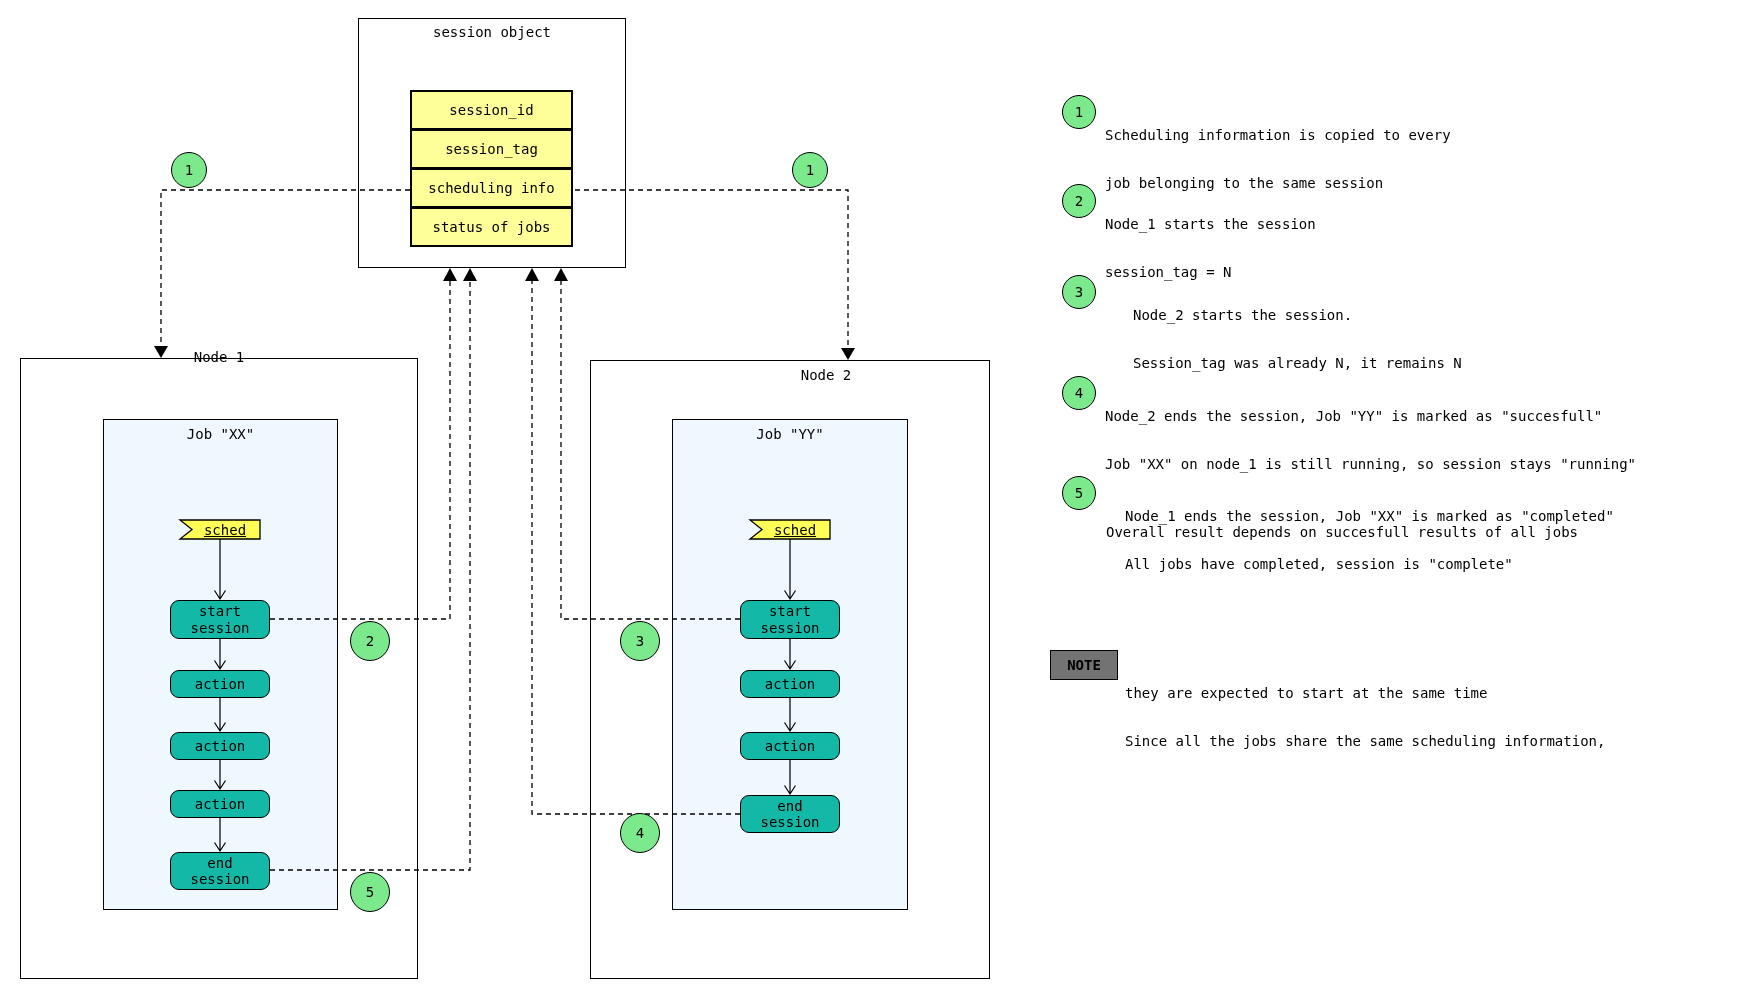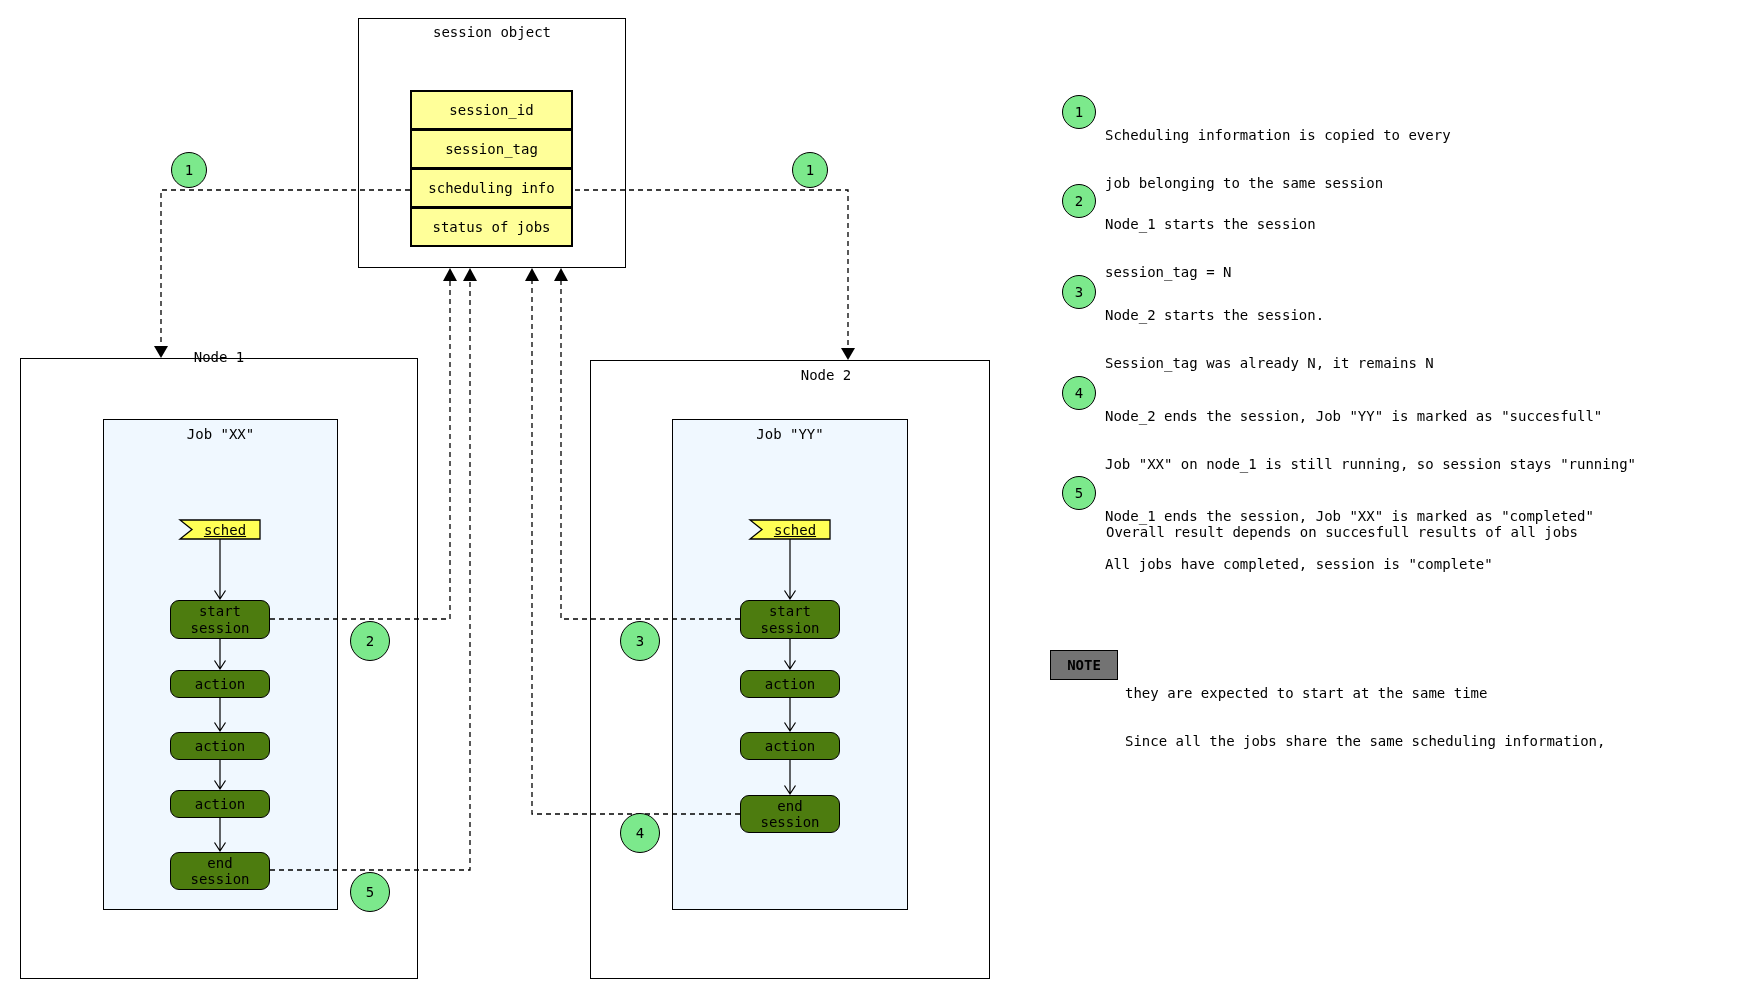--- a/index.html
+++ b/index.html
@@ -6,21 +6,21 @@
   #stage{position:relative;width:1740px;height:1000px;background:#ffffff;
          font-family:"DejaVu Sans Mono","Liberation Mono",monospace;
          font-size:14px;color:#000;overflow:hidden;}
   .box{position:absolute;border:1.5px solid #000;background:#fff;z-index:1;box-sizing:border-box;}
   .jobbox{position:absolute;border:1.2px solid #000;background:#f0f8ff;z-index:2;box-sizing:border-box;}
   .title{position:absolute;text-align:center;z-index:12;}
   .tablerow{position:absolute;left:410px;width:163px;height:40px;background:#ffff99;
             border:2px solid #000;box-sizing:border-box;display:flex;align-items:center;
             justify-content:center;z-index:3;}
   svg.layer{position:absolute;left:0;top:0;z-index:5;}
-  .step{position:absolute;width:100px;background:#4d7c0f;border:1.3px solid #000;
+  .step{position:absolute;width:100px;background:#14b8a6;border:1.3px solid #000;
         border-radius:9px;box-sizing:border-box;display:flex;align-items:center;
         justify-content:center;text-align:center;white-space:pre-line;line-height:1.15;z-index:10;}
   .bannertext{position:absolute;width:80px;height:19px;display:flex;align-items:center;
         justify-content:center;padding-left:10px;box-sizing:border-box;z-index:10;text-decoration:underline;}
   .marker{position:absolute;background:#7ce98c;border:1.4px solid #000;border-radius:50%;
         display:flex;align-items:center;justify-content:center;z-index:11;}
   .mk-big{width:38px;height:38px;}
   .mk-small{width:34px;height:34px;}
   .ann-circle{position:absolute;left:1062px;width:32px;height:32px;background:#7ce98c;
         border:1.4px solid #000;border-radius:50%;display:flex;align-items:center;
@@ -118,33 +118,33 @@
     <div>job belonging to the same session</div>
   </div>
 
   <div class="ann-circle" style="top:184px;">2</div>
   <div class="ann-text" style="top:184px;">
     <div>Node_1 starts the session</div>
     <div>session_tag = N</div>
   </div>
 
   <div class="ann-circle" style="top:275px;">3</div>
-  <div class="ann-text" style="top:275px;">
+  <div class="ann-text" style="top:275px;margin-left:28px;">
     <div>Node_2 starts the session.</div>
     <div>Session_tag was already N, it remains N</div>
   </div>
 
   <div class="ann-circle" style="top:376px;">4</div>
   <div class="ann-text" style="top:376px;">
     <div>Node_2 ends the session, Job "YY" is marked as "succesfull"</div>
     <div>Job "XX" on node_1 is still running, so session stays "running"</div>
   </div>
 
   <div class="ann-circle" style="top:476px;">5</div>
-  <div class="ann-text" style="top:476px;">
+  <div class="ann-text" style="top:476px;margin-left:20px;">
     <div>Node_1 ends the session, Job "XX" is marked as "completed"</div>
     <div>All jobs have completed, session is "complete"</div>
   </div>
 
   <div class="ann-text" style="left:1106px;top:524px;">Overall result depends on succesfull results of all jobs</div>
 
   <div class="notebox">NOTE</div>
   <div class="ann-text" style="left:1125px;top:653px;">
     <div>they are expected to start at the same time</div>
     <div>Since all the jobs share the same scheduling information,</div>

